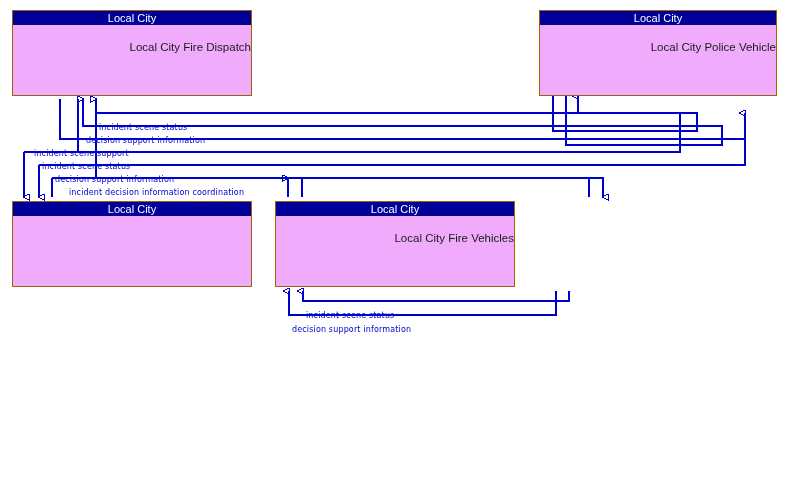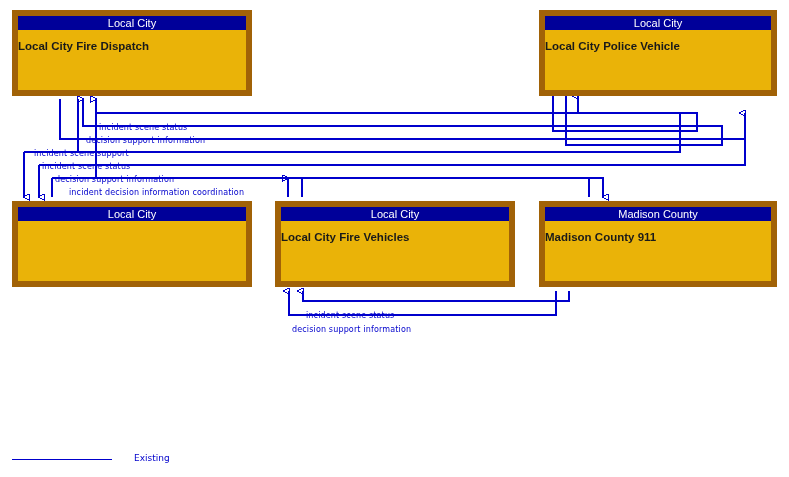--- a/index.html
+++ b/index.html
@@ -17,44 +17,43 @@
   #diagram-root {
     position: absolute;
     left: 0; top: 0;
     width: 789px;
     height: 477px;
   }
   
   .node {
     position: absolute;
     box-sizing: border-box;
-    border: 6px solid #a16207;
-    background: #eab308;
+    border: 1px solid #a16207;
+    background: #f0abfc;
   }
   .node-header {
     box-sizing: border-box;
     height: 14px;
     background: #000099;
     color: #ffffff;
     font-size: 11px;
     line-height: 14px;
     text-align: center;
     white-space: nowrap;
     overflow: hidden;
   }
   .node-title {
     box-sizing: border-box;
     color: #1a1a1a;
     font-size: 11.5px;
     line-height: 15px;
-    text-align: left;
-    padding-top: 9px;
+    text-align: right;
+    padding-top: 15px;
     white-space: nowrap;
     overflow: hidden;
-    font-weight: bold;
   }
   
   .flow-label {
     position: absolute;
     color: #0000cc;
     font-size: 8px;
     line-height: 9px;
     white-space: nowrap;
     font-family: "DejaVu Sans", sans-serif;
     letter-spacing: 0.15px;
@@ -157,39 +156,31 @@
 
   <div class="node" style="left:12px; top:201px; width:240px; height:86px;">
     <div class="node-header">Local City</div>
   </div>
 
   <div class="node" style="left:275px; top:201px; width:240px; height:86px;">
     <div class="node-header">Local City</div>
     <div class="node-title">Local City Fire Vehicles</div>
   </div>
 
-  <div class="node" style="left:539px; top:201px; width:238px; height:86px;">
-    <div class="node-header">Madison County</div>
-    <div class="node-title">Madison County 911</div>
-  </div>
 
   <div class="flow-label" style="left:99px; top:109px;">incident scene status</div>
 
   <div class="flow-label" style="left:86px; top:122px;">decision support information</div>
 
   <div class="flow-label" style="left:34px; top:135px;">incident scene support</div>
 
   <div class="flow-label" style="left:42px; top:148px;">incident scene status</div>
 
   <div class="flow-label" style="left:55px; top:161px;">decision support information</div>
 
   <div class="flow-label" style="left:69px; top:174px;">incident decision information coordination</div>
 
   <div class="flow-label" style="left:306px; top:297px;">incident scene status</div>
 
   <div class="flow-label" style="left:292px; top:311px;">decision support information</div>
 
-  <div id="legend">
-    <div id="legend-line"></div>
-    <div id="legend-label">Existing</div>
-  </div>
 
 </div>
 
 </body></html>

